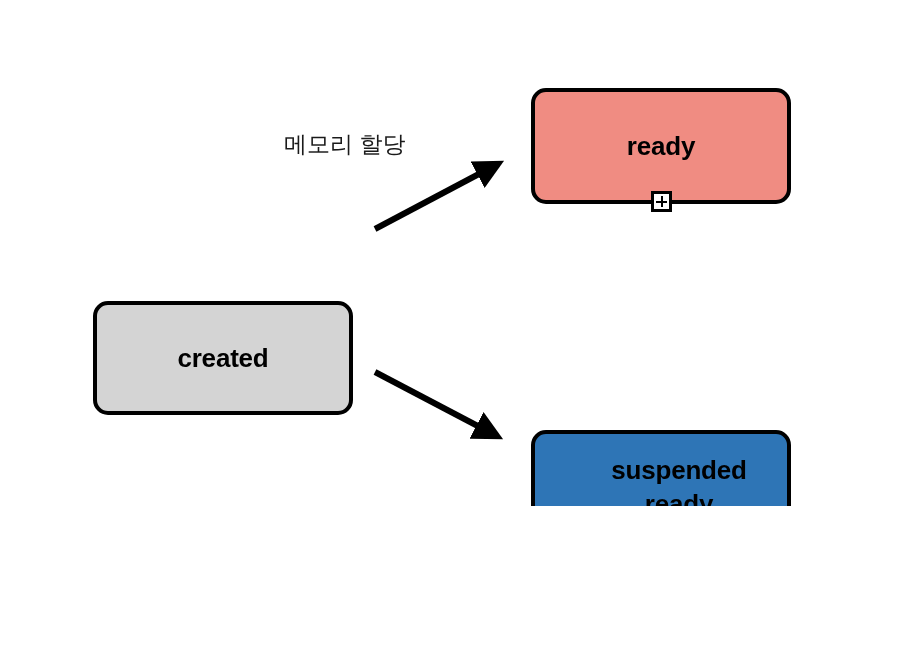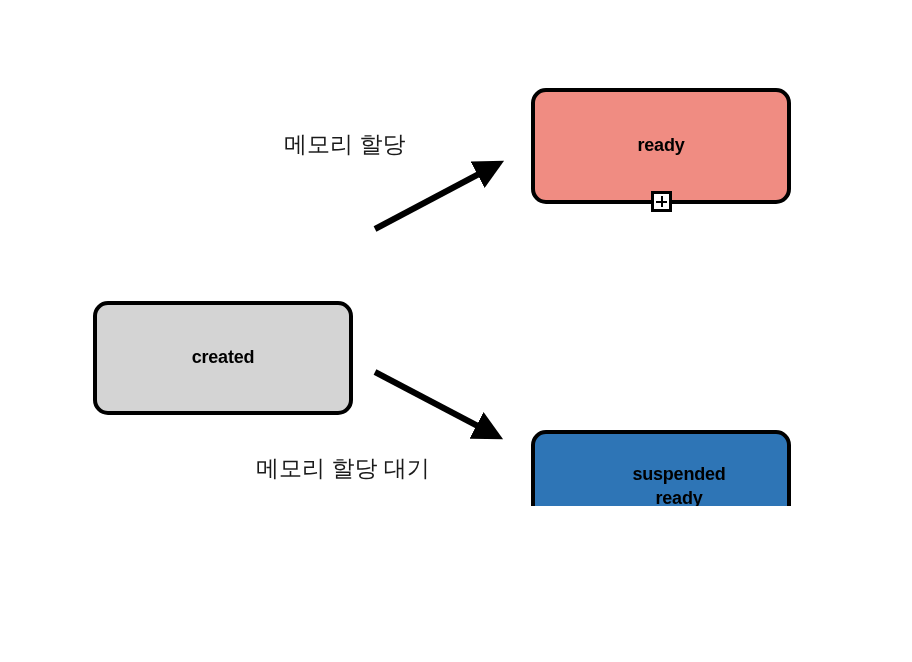--- a/index.html
+++ b/index.html
@@ -26,21 +26,21 @@
     box-sizing: border-box;
     border: 4px solid #000000;
     border-radius: 15px;
     display: flex;
     align-items: center;
     justify-content: center;
     text-align: center;
   }
   .node-label {
     font-weight: bold;
-    font-size: 18px;
+    font-size: 26px;
     line-height: 1.32;
     color: #000000;
     letter-spacing: -0.2px;
     white-space: pre-line;
     padding: 0 8px;
   }
   #node-created {
     left: 93px;
     top: 253px;
     width: 260px;
@@ -138,21 +138,20 @@
       </marker>
     </defs>
 
     <line x1="375" y1="229" x2="494" y2="166" stroke="#000000" stroke-width="6" stroke-linecap="butt" marker-end="url(#head-up)"></line>
 
     <line x1="375" y1="372" x2="493" y2="434" stroke="#000000" stroke-width="6" stroke-linecap="butt" marker-end="url(#head-down)"></line>
   </svg>
 
   <div class="edge-label" id="edge-label-alloc">메모리 할당</div>
 
-  <div class="edge-label" id="edge-label-alloc-wait">메모리 할당 대기</div>
 
   <div class="node" id="node-created">
     <span class="node-label">created</span>
   </div>
 
   <div class="node" id="node-ready">
     <span class="node-label">ready</span>
     <span class="plus-badge"></span>
   </div>
 

